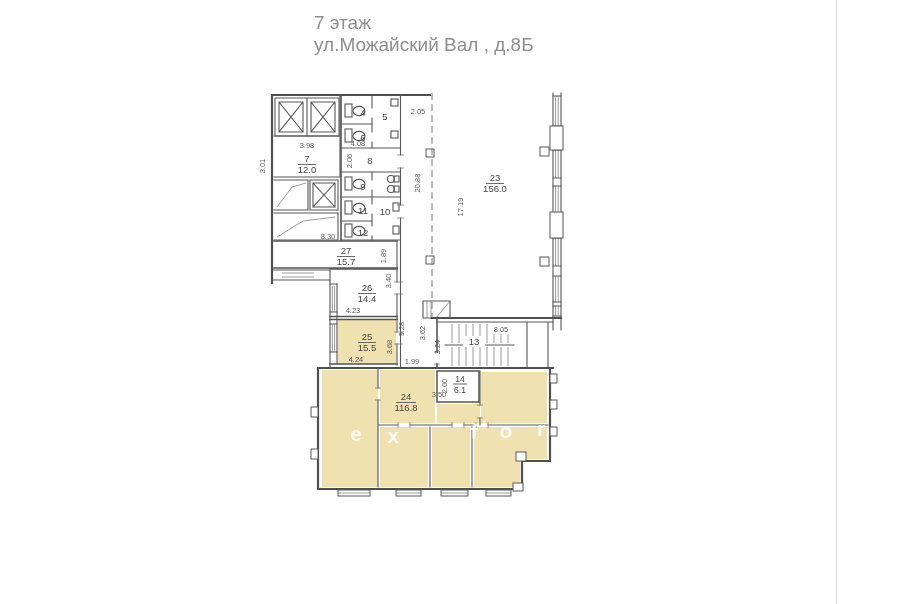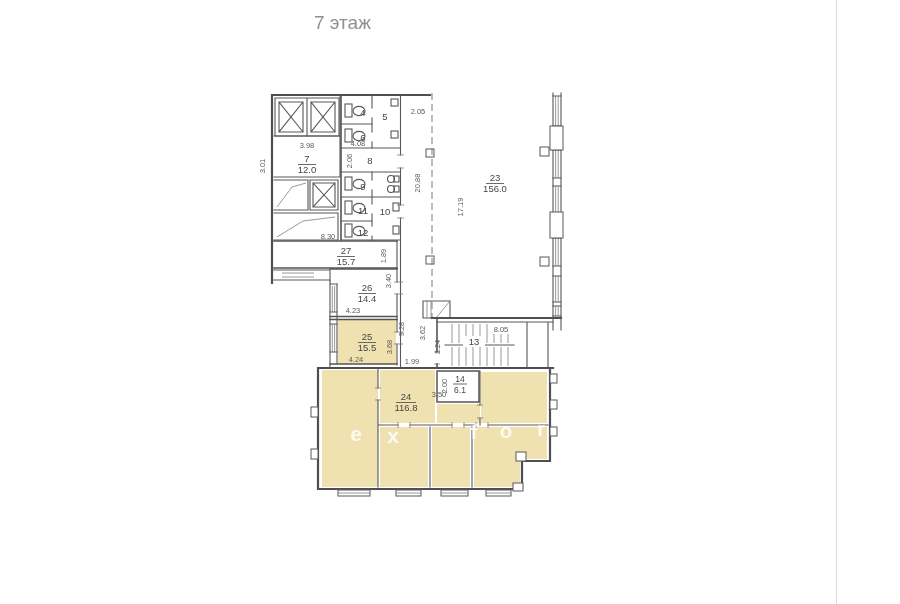--- a/index.html
+++ b/index.html
@@ -24,20 +24,21 @@
   .ul{stroke:#454545;stroke-width:0.8;}
   .wm{font-size:21px;font-weight:700;fill:#ffffff;opacity:0.82;text-anchor:middle;}
 </style>
 </head>
 <body>
 
 <div class="page">
 
   <div class="title">
     <div>7 этаж</div>
+    <div>ул.Можайский Вал , д.8Б</div>
   </div>
 
   <svg width="900" height="604" viewBox="0 0 900 604">
 
     <g>
       <rect class="froom" x="338" y="320" width="58" height="44"></rect>
       <rect class="froom" x="322" y="370" width="56" height="117"></rect>
       <rect class="froom" x="380" y="370" width="55" height="53"></rect>
       <rect class="froom" x="437" y="404" width="43" height="19"></rect>
       <rect class="froom" x="481" y="372" width="66" height="51"></rect>

